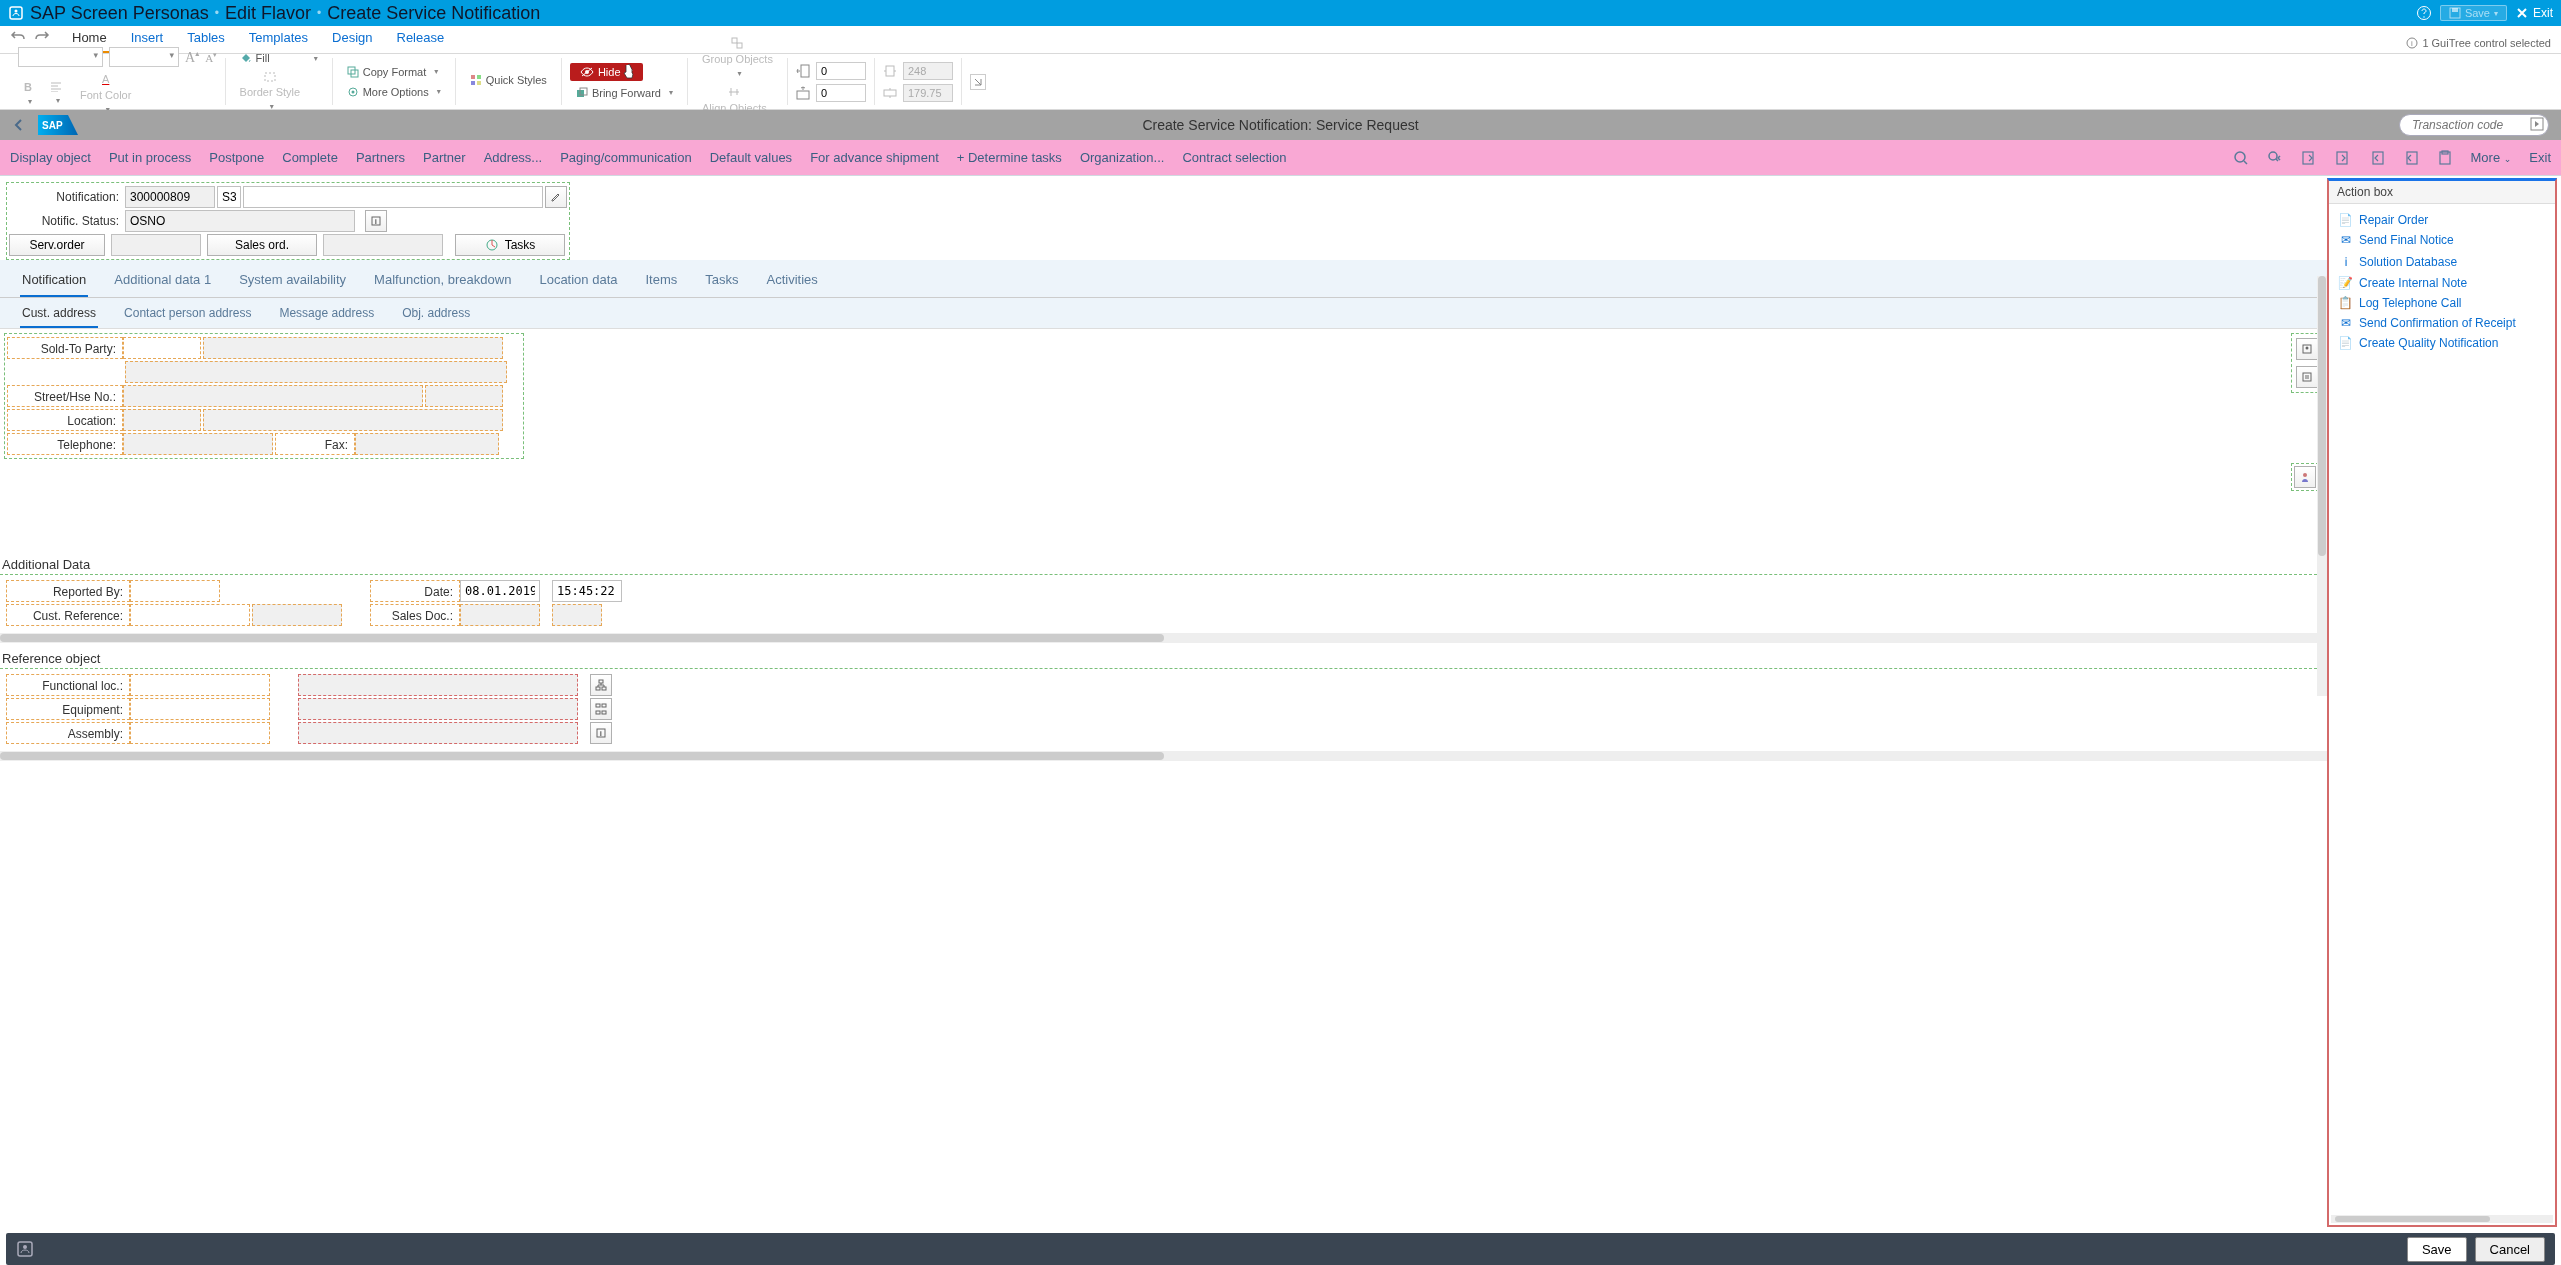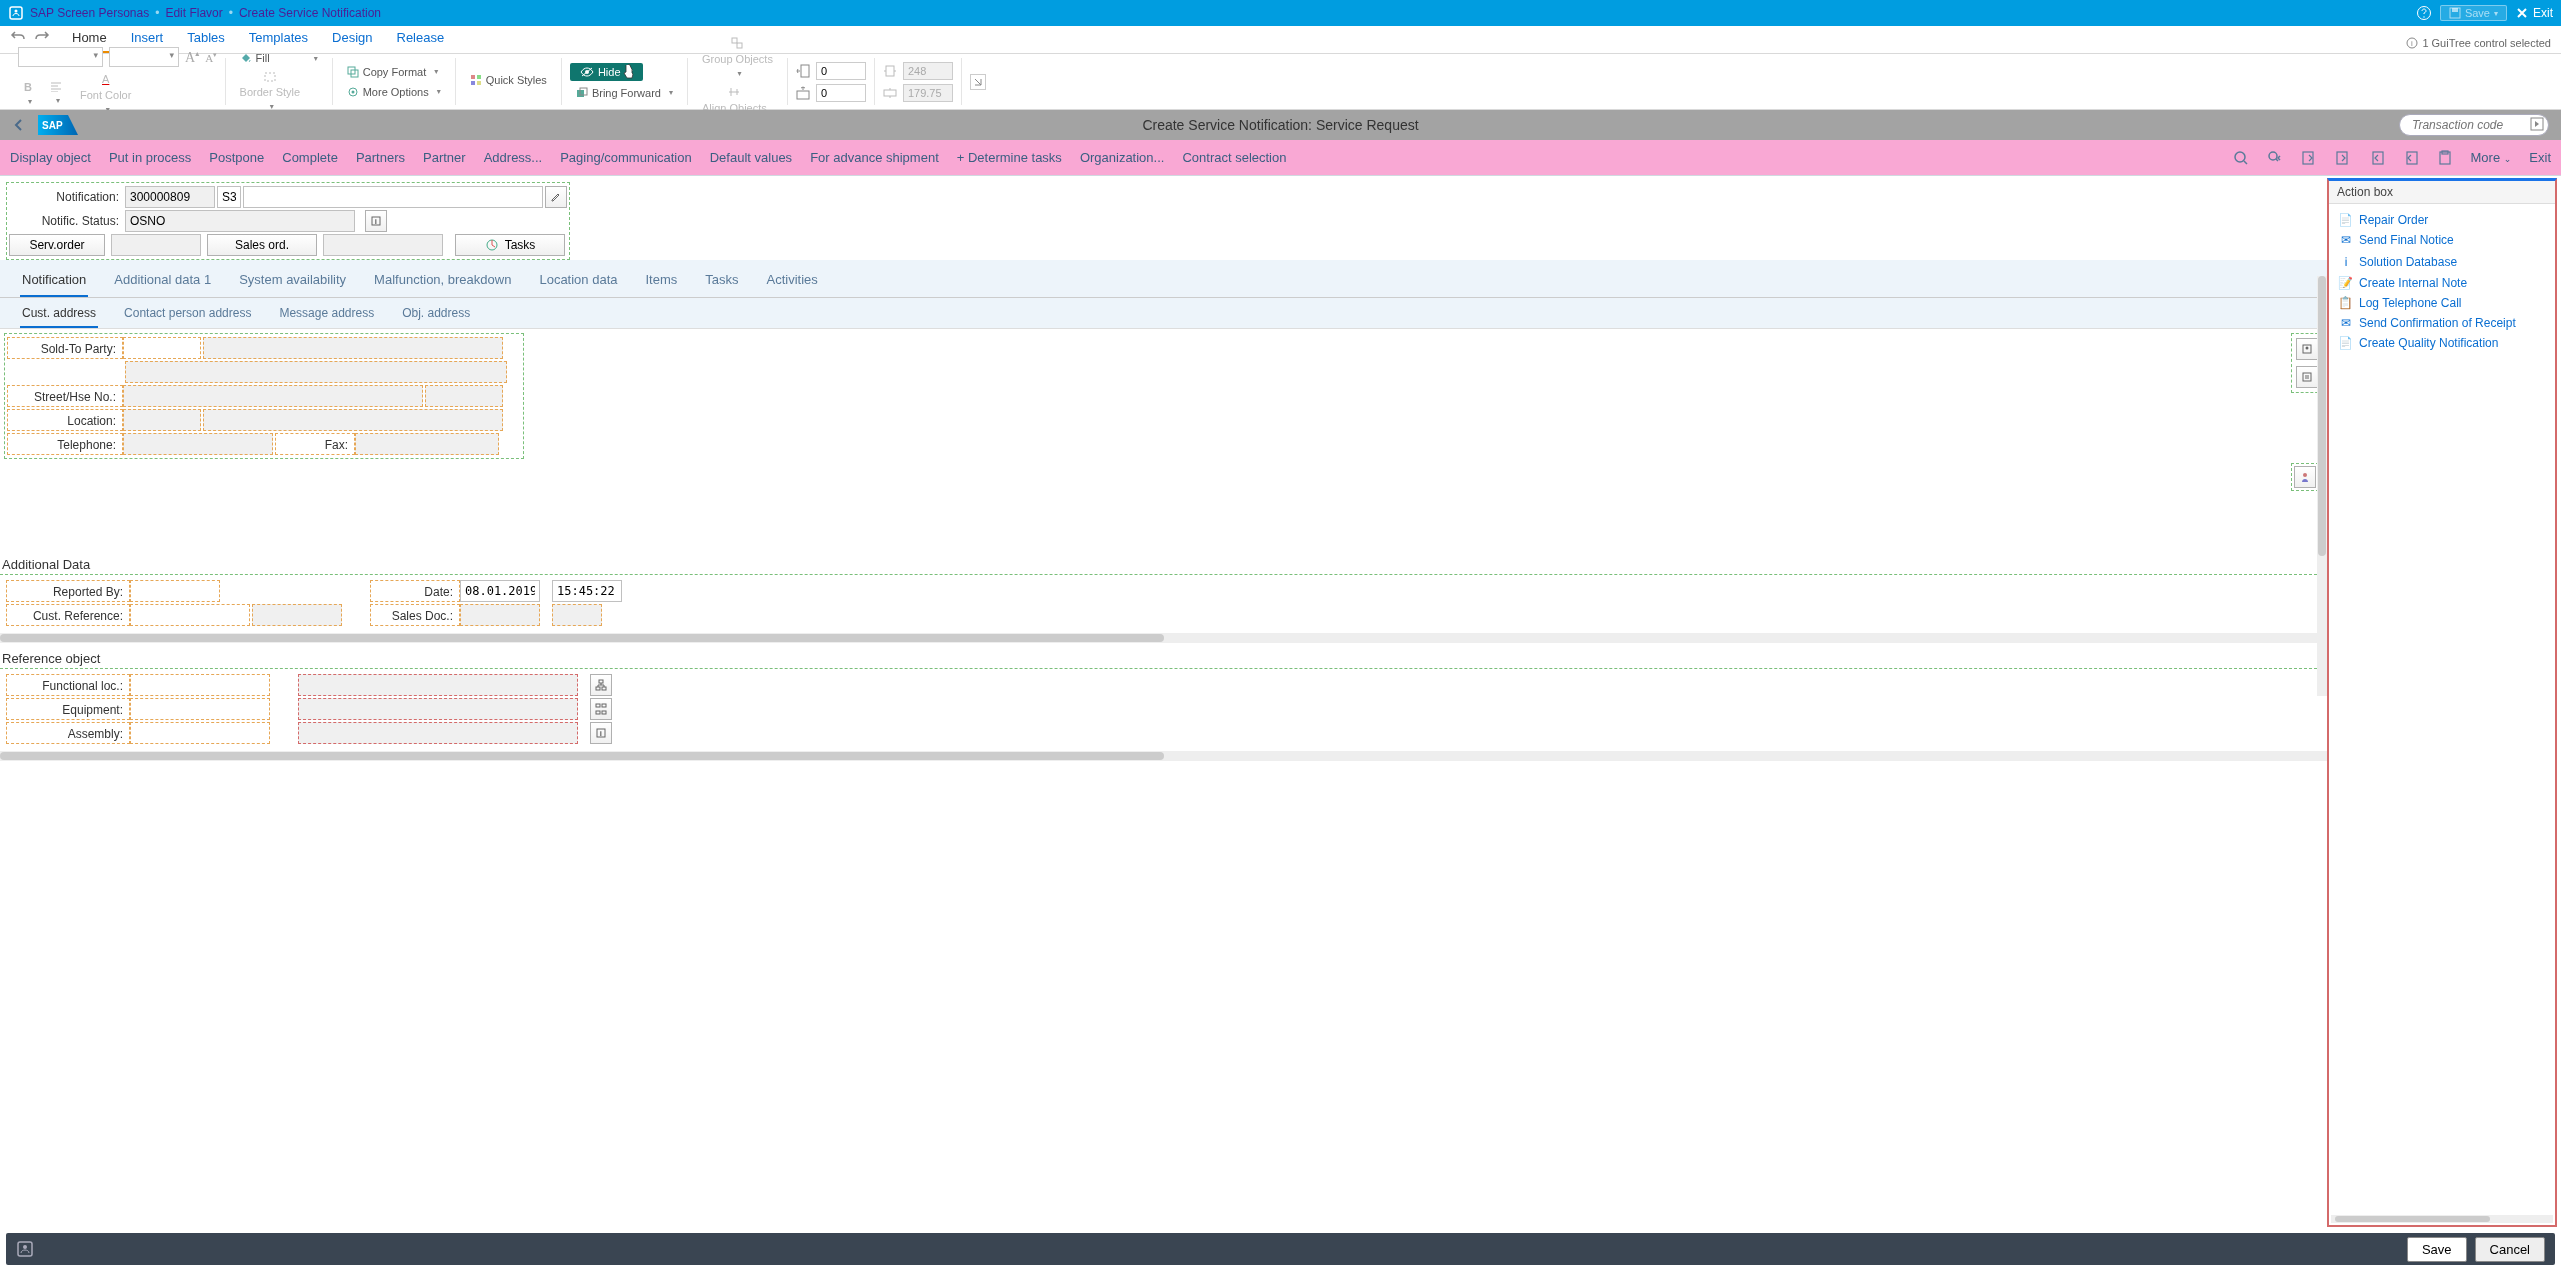--- a/index.html
+++ b/index.html
@@ -2,42 +2,42 @@
 <html><head>
 <meta charset="utf-8">
 <style>
 * { box-sizing: border-box; margin: 0; padding: 0; }
 body { font-family: Arial, sans-serif; font-size: 12px; color: #333; background: #fff; overflow: hidden; }
 
 
 .top-bar { background: #009de0; color: #fff; height: 26px; display: flex; align-items: center; padding: 0 8px; justify-content: space-between; }
 .top-bar-left { display: flex; align-items: center; gap: 6px; }
 .top-bar-right { display: flex; align-items: center; gap: 8px; }
-.top-bar .crumb { color: #4c1d95; font-size: 12px; }
+.top-bar .crumb { color: #0f172a; font-size: 18px; }
 .top-bar .sep { color: rgba(255,255,255,0.6); }
 .top-bar svg { fill: #fff; }
 .btn-save-top { background: rgba(255,255,255,0.15); border: 1px solid rgba(255,255,255,0.4); color: rgba(255,255,255,0.6); padding: 1px 8px; font-size: 11px; display: flex; align-items: center; gap: 4px; border-radius: 2px;}
 .btn-exit-top { color: #fff; display: flex; align-items: center; gap: 4px; cursor: pointer; }
 
 
 .ribbon-tabs { height: 28px; display: flex; align-items: flex-end; padding: 0 10px; border-bottom: 1px solid #d9d9d9; background: #fff; justify-content: space-between;}
 .ribbon-tabs-left { display: flex; gap: 0; }
 .ribbon-tab { padding: 6px 12px; color: #0a6ed1; cursor: pointer; font-size: 13px; }
 .ribbon-tab.active { color: #333; border-bottom: 2px solid #ec8b00; }
 .ribbon-undo { display: flex; gap: 8px; padding: 0 10px 6px 0; align-items: center;}
 .ribbon-undo svg { stroke: #888; fill: none;}
 .ribbon-status { font-size: 11px; color: #666; display: flex; align-items: center; gap: 4px; padding-bottom: 4px;}
 
 
 .ribbon-toolbar { height: 56px; border-bottom: 1px solid #d9d9d9; display: flex; padding: 4px 10px; gap: 0; }
 .ribbon-group { display: flex; flex-direction: column; gap: 4px; padding: 0 8px; border-right: 1px solid #e5e5e5; justify-content: center;}
 .ribbon-row { display: flex; gap: 6px; align-items: center; }
 .ribbon-btn { display: flex; align-items: center; gap: 4px; padding: 2px 6px; font-size: 11px; color: #555; cursor: pointer; border-radius: 2px; }
 .ribbon-btn.disabled { color: #bbb; flex-direction: column; }
-.ribbon-btn.active-hide { background: #0f766e; color: #fff; padding: 3px 10px; }
+.ribbon-btn.active-hide { background: #b91c1c; color: #fff; padding: 3px 10px; }
 .ribbon-btn .chev { font-size: 8px; color: #888; margin-left: 4px;}
 .ribbon-btn.active-hide .chev { color:#fff; }
 .ribbon-dropdown { border: 1px solid #ccc; padding: 2px 20px 2px 6px; font-size: 11px; background: #fff; min-width: 70px; color:#888; position:relative; height:20px;}
 .ribbon-dropdown::after{content:'▾'; position:absolute; right:4px; top:2px; color:#888; font-size:9px;}
 .ribbon-input { border: 1px solid #ccc; padding: 2px 4px; font-size: 11px; width: 50px; background: #fff; }
 .ribbon-input.disabled { background: #f0f0f0; color: #aaa; }
 .font-size-btn{ color:#aaa; font-family: 'Times New Roman',serif; cursor:pointer; }
 .aspect-lock{ width:16px; height:16px; border:1px solid #ccc; display:flex; align-items:center; justify-content:center;}
 
 

